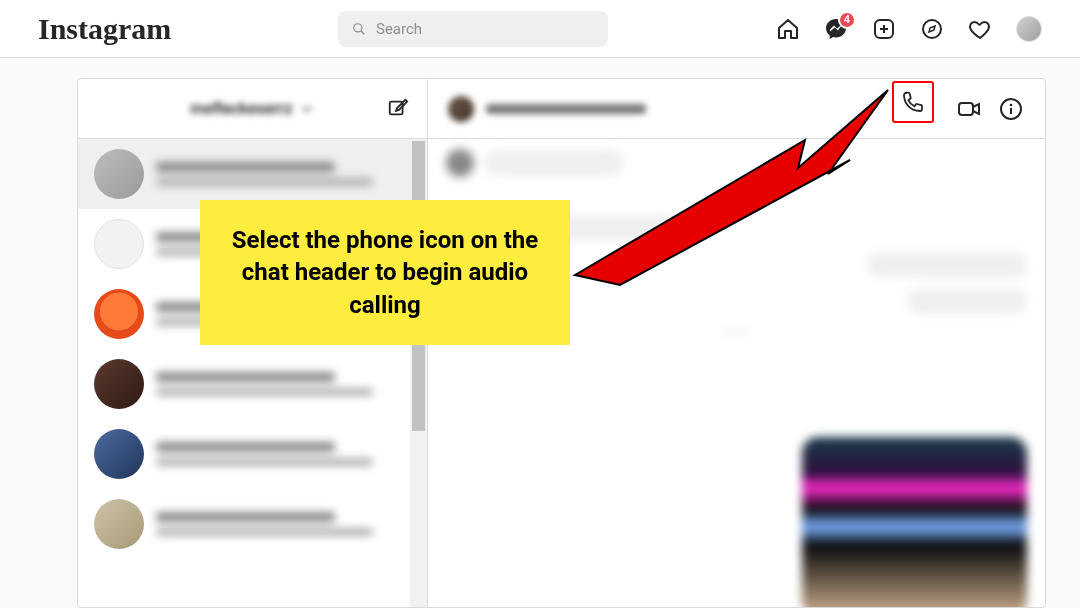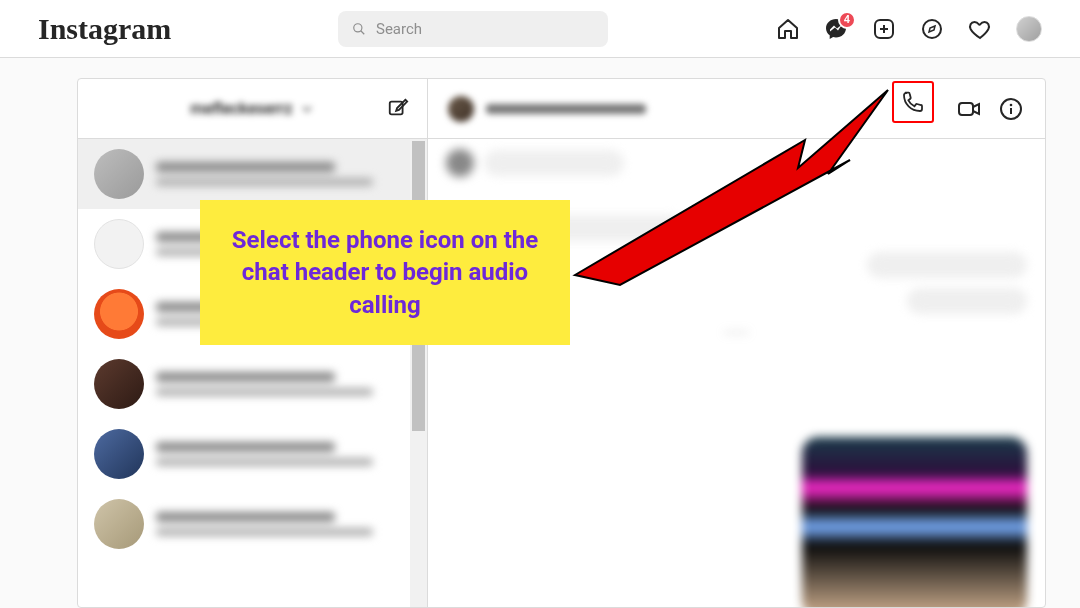--- a/index.html
+++ b/index.html
@@ -48,21 +48,21 @@
   .highlight-box { position:absolute; border:2px solid #ff0000; width:42px; height:42px; border-radius:3px; }
 
   .chat-body { flex:1; position:relative; overflow:hidden; }
   .blurred { filter: blur(5px); }
   .msgrow { display:flex; align-items:center; gap:10px; margin:10px 18px; }
   .mav { width:28px; height:28px; border-radius:50%; background:#888; flex:0 0 auto; }
   .bubble { height:26px; border-radius:14px; background:#efefef; }
   .divlabel { text-align:center; font-size:11px; color:#999; margin:12px 0; letter-spacing:0.3px; }
   .photo { position:absolute; right:18px; bottom:-10px; width:225px; height:180px; border-radius:16px; background: linear-gradient(180deg,#1a3b4a 0%, #2a0f3b 20%, #ff2bd1 28%, #0a0a0a 40%, #7bb0ff 50%, #0a0a0a 60%, #d0b090 100%); }
 
-  .callout { position:absolute; left:200px; top:200px; width:370px; background:#feec3e; padding:24px 22px; font-size:24px; font-weight:700; color:#6d28d9; text-align:center; line-height:1.35; z-index:50; }
+  .callout { position:absolute; left:200px; top:200px; width:370px; background:#feec3e; padding:24px 22px; font-size:24px; font-weight:700; color:#000000; text-align:center; line-height:1.35; z-index:50; }
   .arrow { position:absolute; left:560px; top:80px; z-index:49; }
 
   svg { display:block; }
 </style>
 </head>
 <body>
 
 <div class="topbar">
   <div class="logo">Instagram</div>
   <div class="search-wrap">

